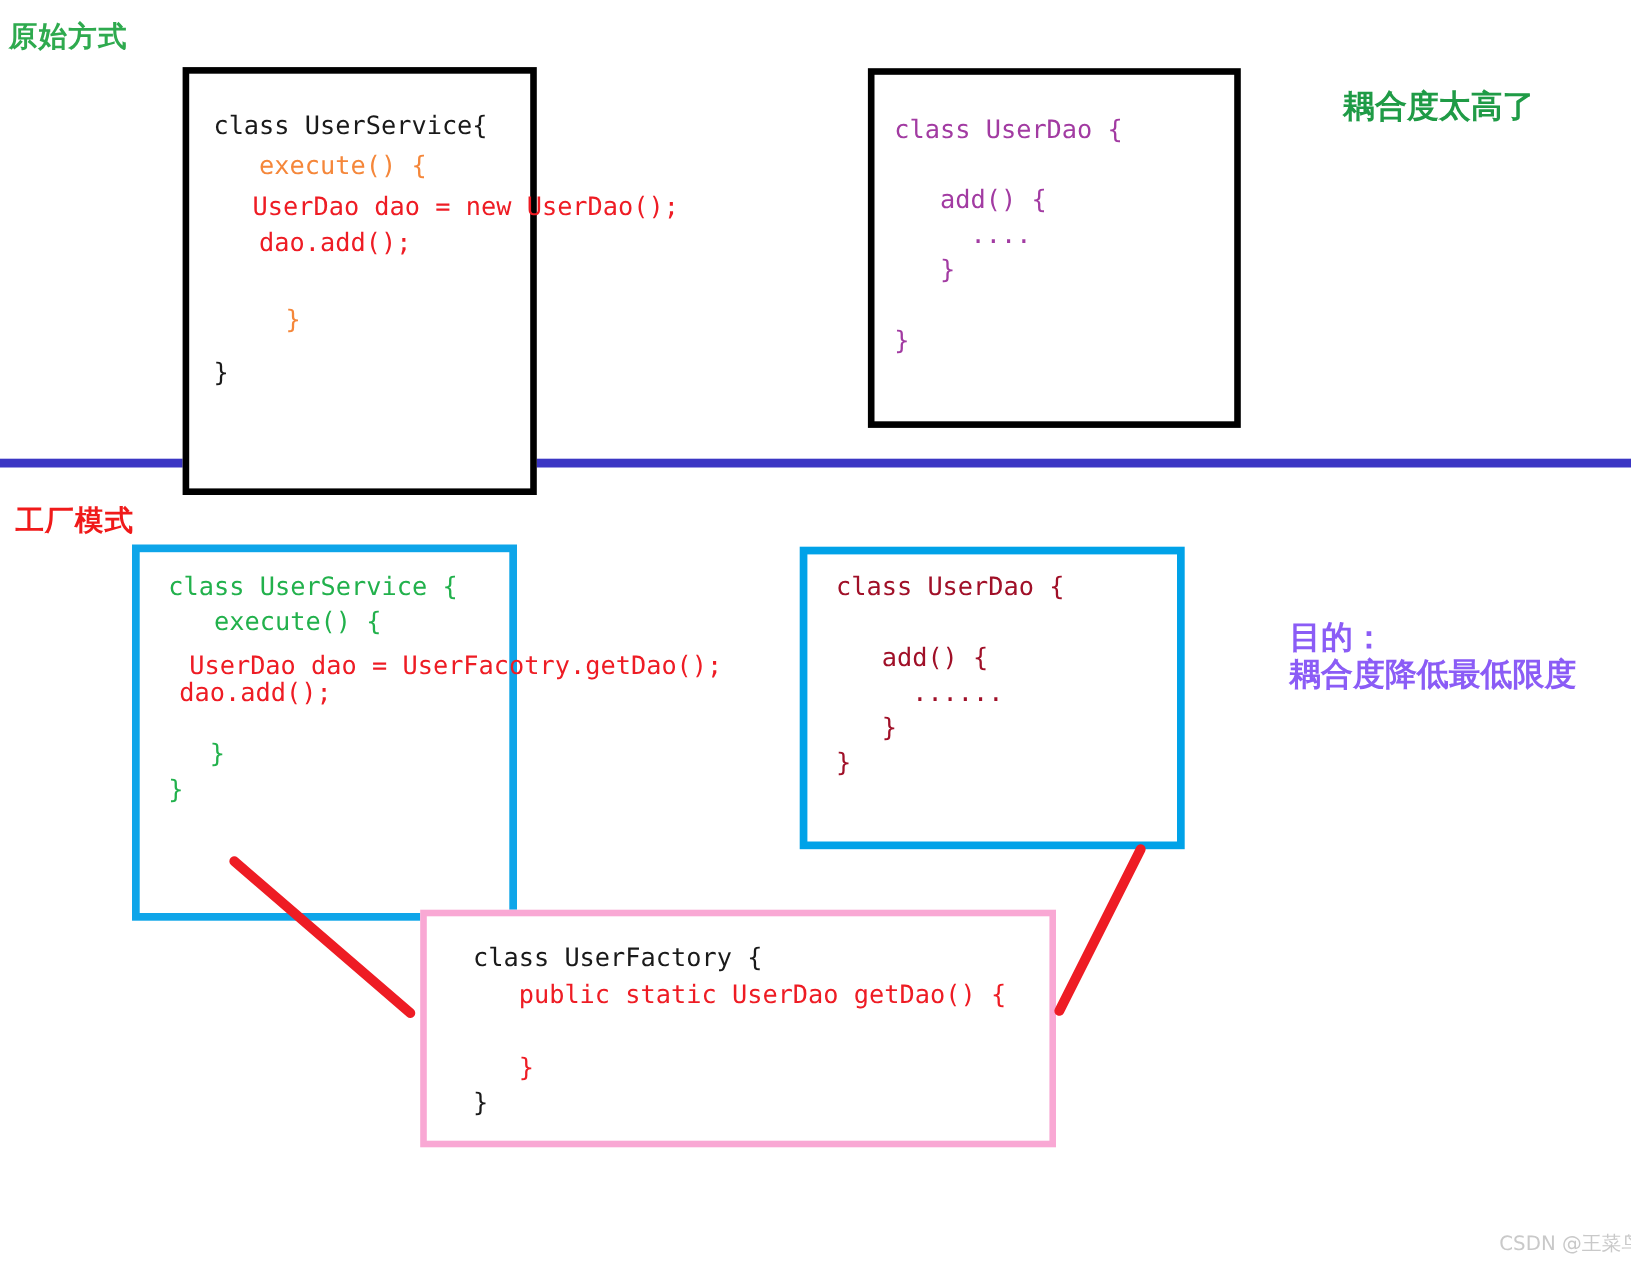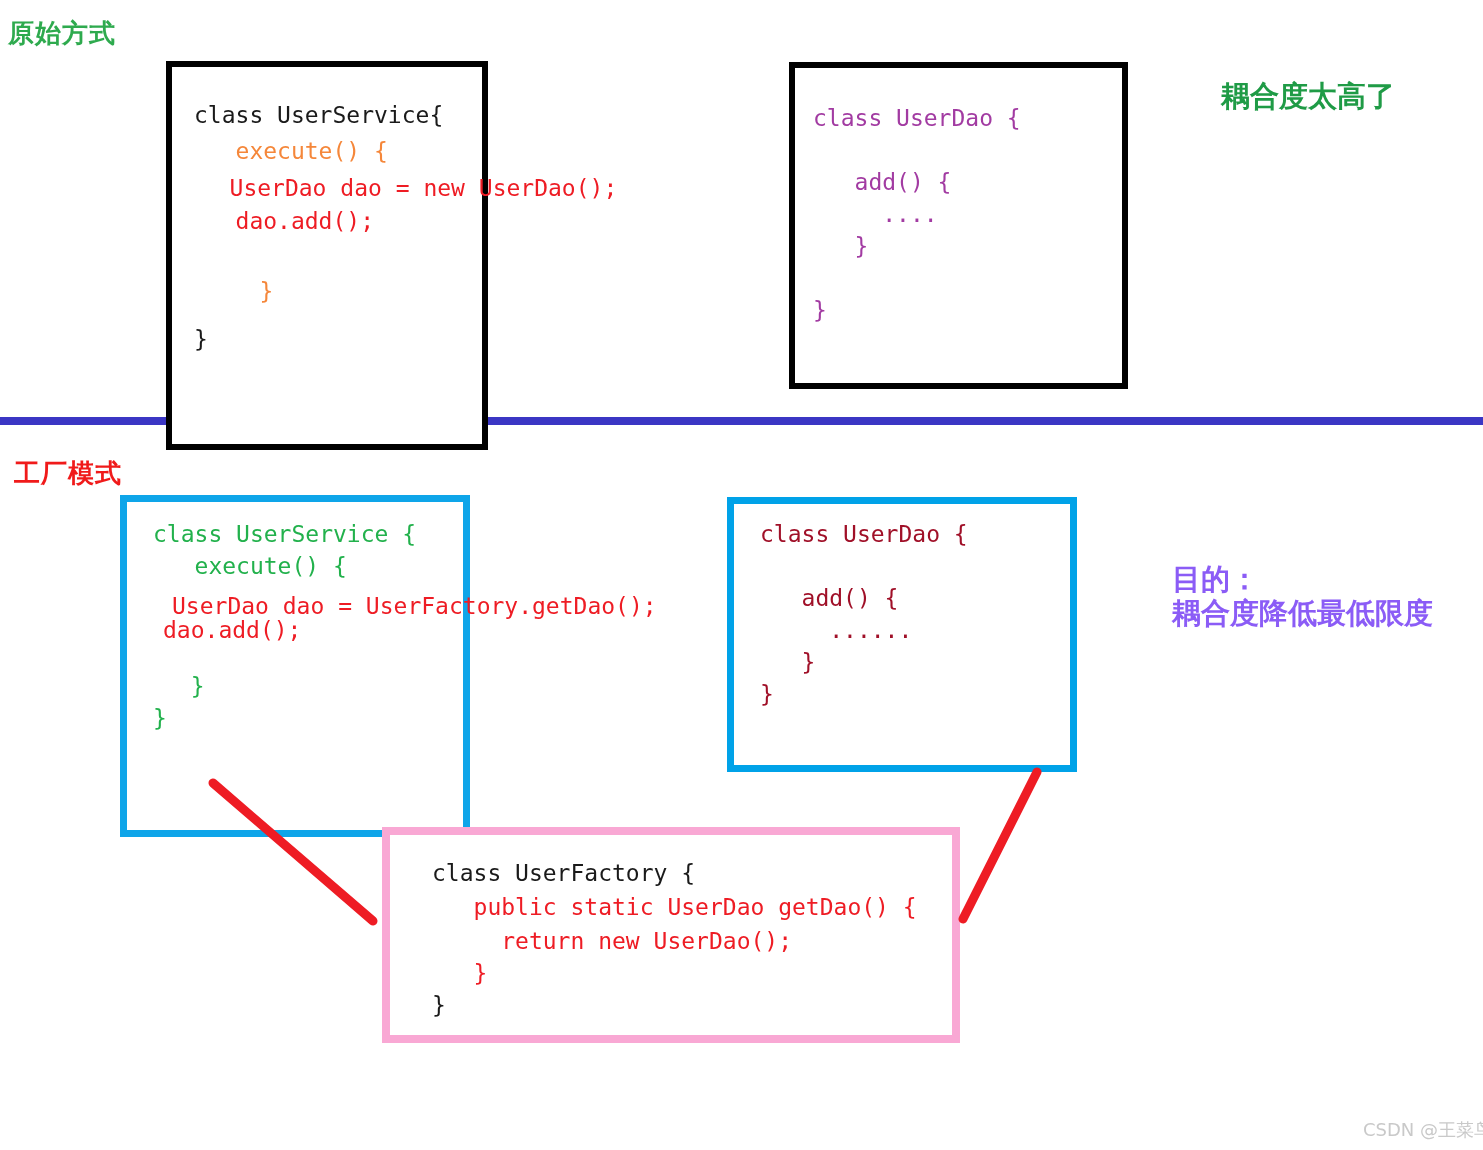--- a/index.html
+++ b/index.html
@@ -72,21 +72,21 @@
     border: 7px solid #0ea5e9;
   }
   
   #box-fac-userdao {
     left: 727px; top: 497px; width: 350px; height: 275px;
     border: 7px solid #00a2e8;
   }
   
   #box-userfactory {
     left: 382px; top: 827px; width: 578px; height: 216px;
-    border: 8px solid #f9a8d4;
+    border: 6px solid #f9a8d4;
   }
 
   
   .overflow-line {
     position: absolute;
     white-space: pre;
     font-family: "DejaVu Sans Mono", "Liberation Mono", monospace;
     font-size: 23px;
     line-height: 32px;
     z-index: 6;
@@ -165,37 +165,36 @@
   <div class="annotation" id="note-high-coupling">耦合度太高了</div>
 
   <div class="code-box" id="box-fac-userservice">
     <div class="code c-green" style="left:26px; top:16px;">class UserService {</div>
     <div class="code c-green" style="left:26px; top:48px;">   execute() {</div>
     <div class="code c-red" style="left:36px; top:112px;">dao.add();</div>
     <div class="code c-green" style="left:36px; top:168px;">  }</div>
     <div class="code c-green" style="left:26px; top:200px;">}</div>
   </div>
 
-  <div class="overflow-line c-red" style="left:172px; top:590px;">UserDao dao = UserFactory.getDao();</div>
+  <div class="overflow-line c-red" style="left:172px; top:590px;">UserDao dao = UserFacotry.getDao();</div>
 
   <div class="code-box" id="box-fac-userdao">
     <div class="code c-maroon" style="left:26px; top:14px;">class UserDao {</div>
     <div class="code c-maroon" style="left:26px; top:78px;">   add() {</div>
     <div class="code c-maroon" style="left:26px; top:110px;">     ......</div>
     <div class="code c-maroon" style="left:26px; top:142px;">   }</div>
     <div class="code c-maroon" style="left:26px; top:174px;">}</div>
   </div>
 
   <div class="annotation" id="note-purpose">目的：
 耦合度降低最低限度</div>
 
   <div class="code-box" id="box-userfactory">
     <div class="code c-black" style="left:42px; top:22px;">class UserFactory {</div>
     <div class="code c-red" style="left:42px; top:56px;">   public static UserDao getDao() {</div>
-    <div class="code c-red" style="left:42px; top:90px;">     return new UserDao();</div>
     <div class="code c-red" style="left:42px; top:122px;">   }</div>
     <div class="code c-black" style="left:42px; top:154px;">}</div>
   </div>
 
   <svg id="connectors" viewBox="0 0 1483 1150" xmlns="http://www.w3.org/2000/svg">
     <line id="conn-left" stroke-width="9" stroke-linecap="round" x1="213" y1="783" x2="373" y2="921" stroke="#ee1c24"></line>
     <line id="conn-right" stroke-width="9" stroke-linecap="round" x1="1037" y1="772" x2="963" y2="919" stroke="#ee1c24"></line>
   </svg>
 
   <div id="watermark">CSDN @王菜鸟</div>

